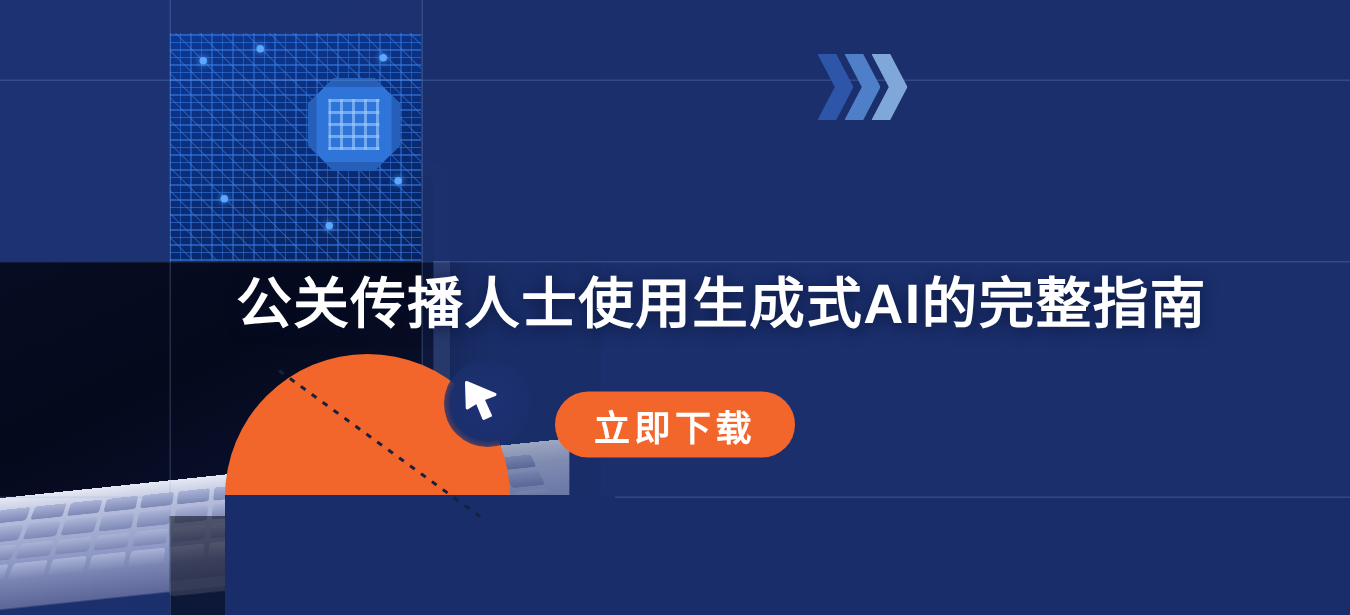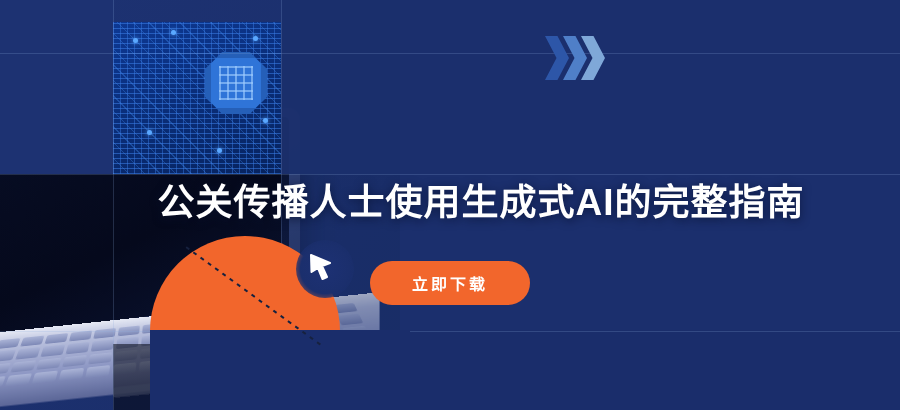--- a/index.html
+++ b/index.html
@@ -216,21 +216,21 @@
 
   
   .cta{
     position:absolute;left:370px;top:261px;
     width:160px;height:44px;
     border:0;
     border-radius:22px;
     background:#f2662c;
     color:#ffffff;
     font-family:"Liberation Sans","DejaVu Sans",sans-serif;
-    font-size:16px;font-weight:bold;
+    font-size:24px;font-weight:bold;
     letter-spacing:3px;
     cursor:pointer;
     display:flex;align-items:center;justify-content:center;
   }
 </style>
 </head>
 <body>
 
 <div class="banner">
 

